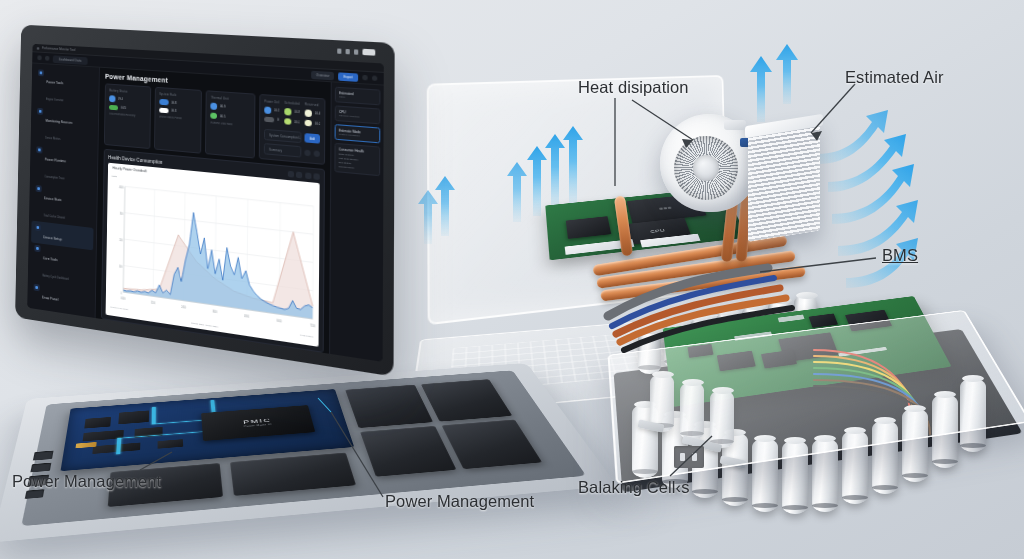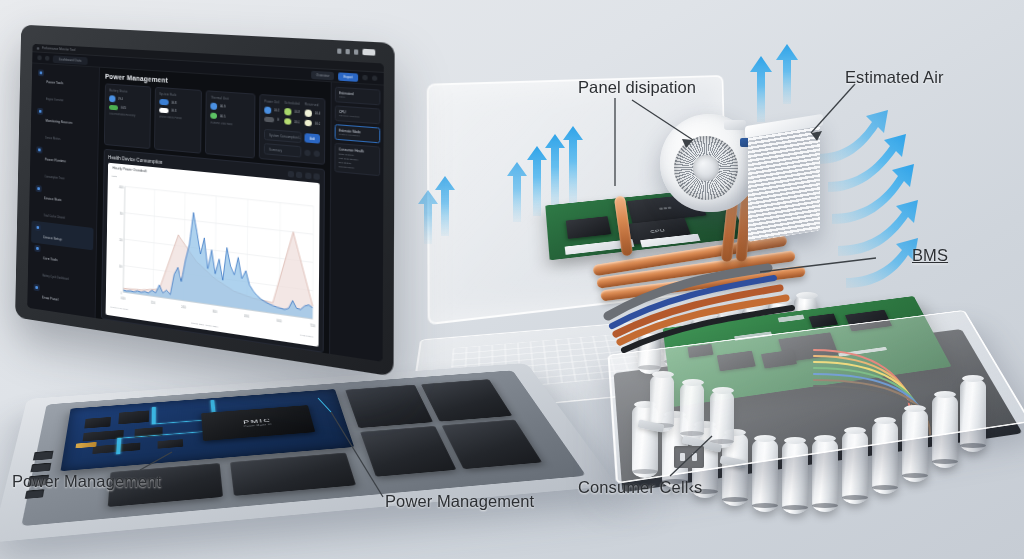--- a/index.html
+++ b/index.html
@@ -747,20 +747,20 @@
 
       <path d="M383 497 L331 412"></path>
 
       <path d="M670 476 L712 436"></path>
     </g>
     <g stroke="#3ec3ef" stroke-width="1.1" fill="none" opacity=".95">
       <path d="M331 412 L318 398"></path>
     </g>
   </svg>
 
-  <span class="callout" style="left:578px;top:78px;">Panel disipation</span>
+  <span class="callout" style="left:578px;top:78px;">Heat disipation</span>
   <span class="callout" style="left:845px;top:68px;">Estimated Air</span>
-  <span class="callout" style="left:912px;top:246px;text-decoration:underline;">BMS</span>
+  <span class="callout" style="left:882px;top:246px;text-decoration:underline;">BMS</span>
   <span class="callout" style="left:12px;top:472px;">Power Management</span>
   <span class="callout" style="left:385px;top:492px;">Power Management</span>
-  <span class="callout" style="left:578px;top:478px;">Consumer Cell‹s</span>
+  <span class="callout" style="left:578px;top:478px;">Balaking Cell‹s</span>
 
 </div>
 
 </body></html>

